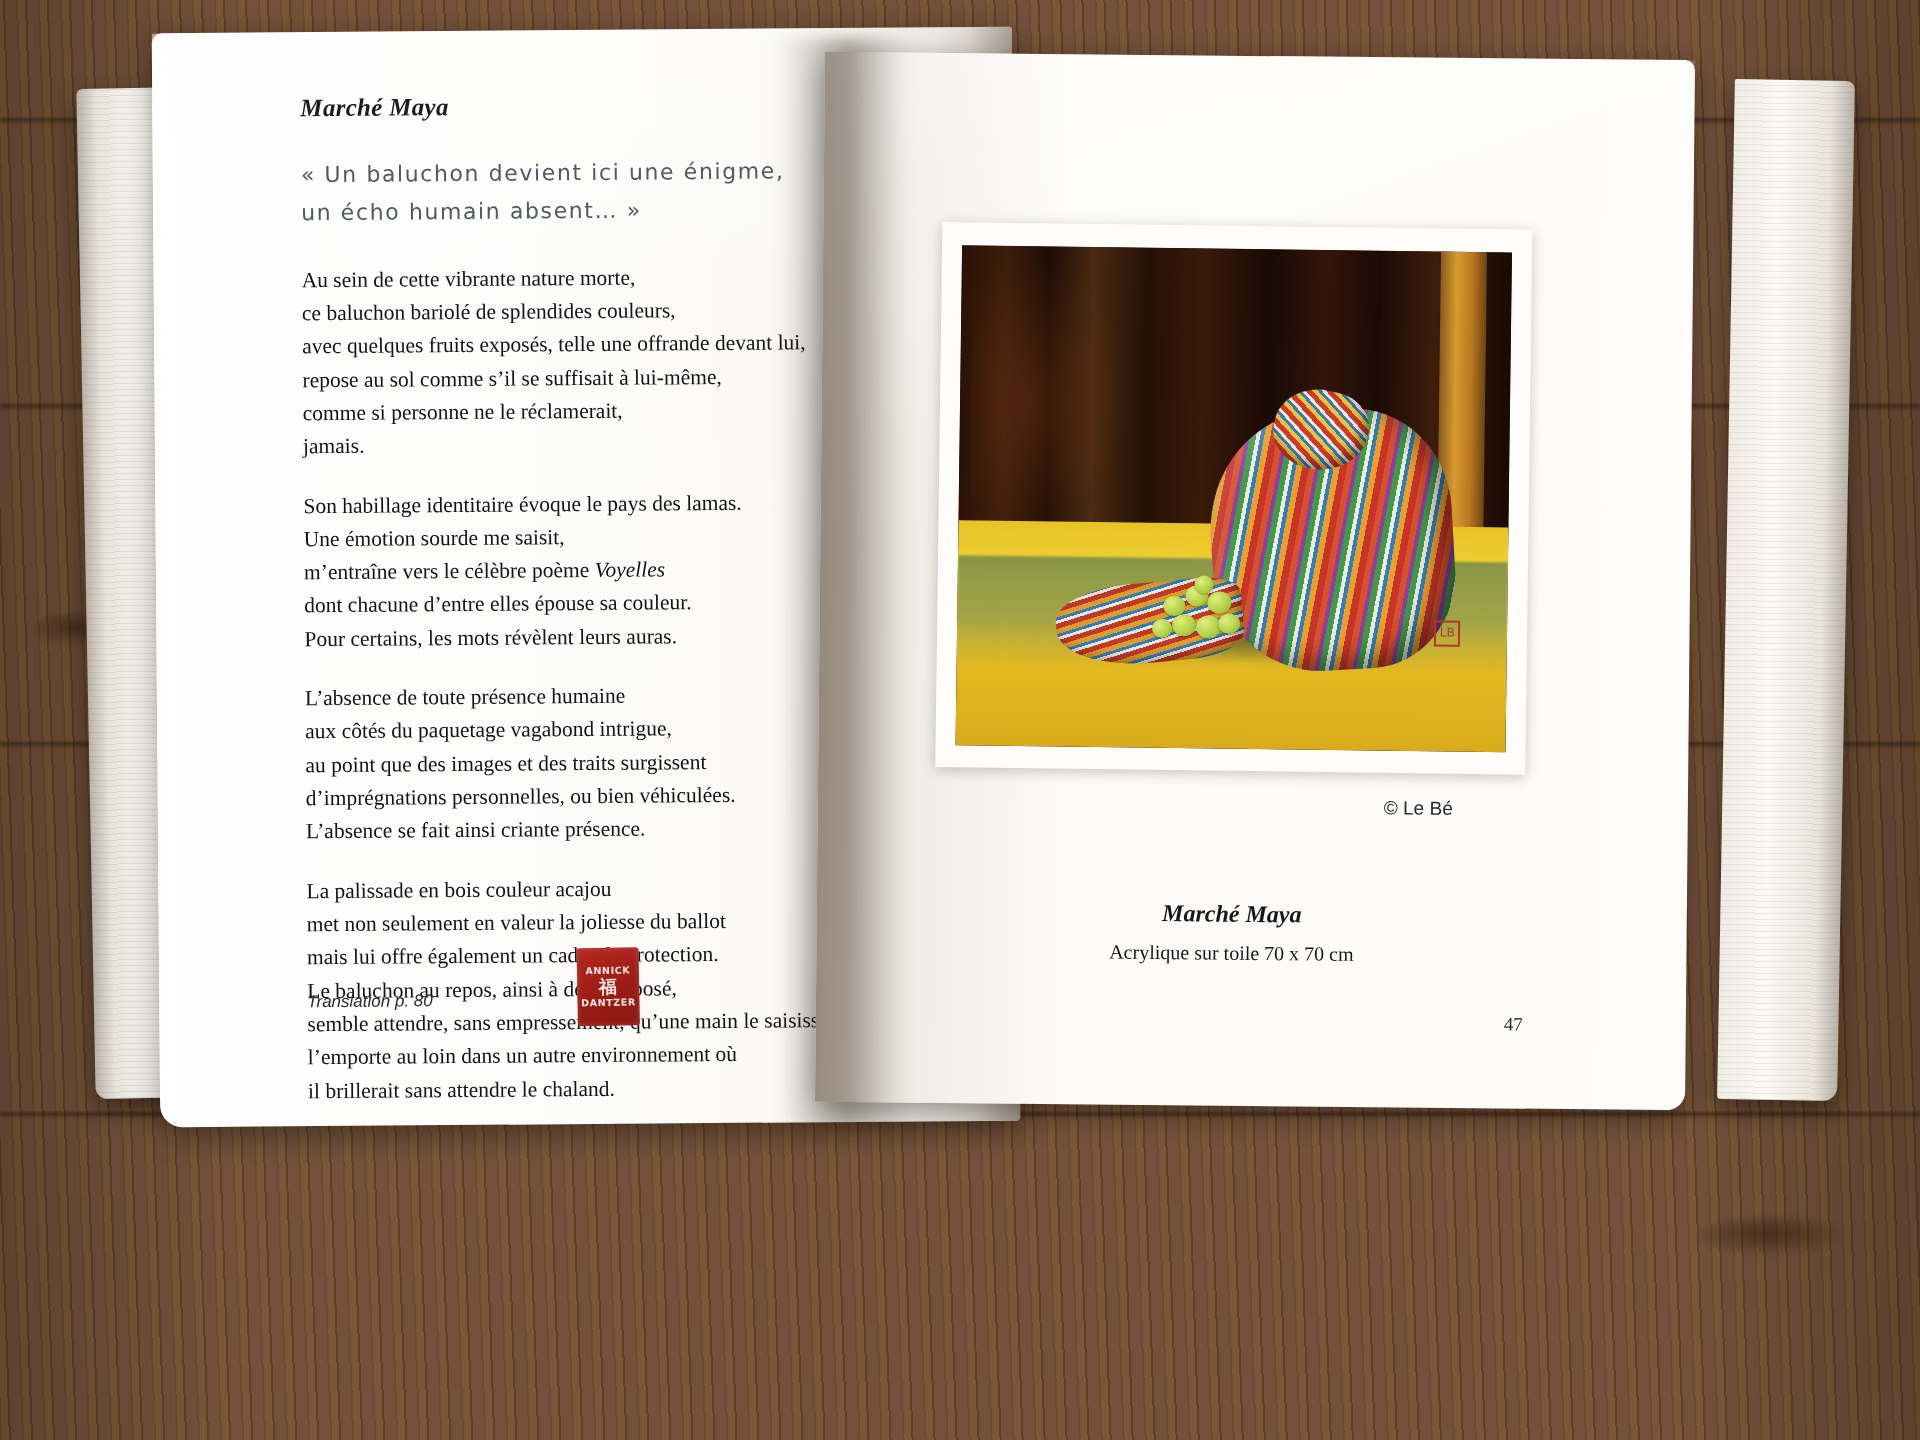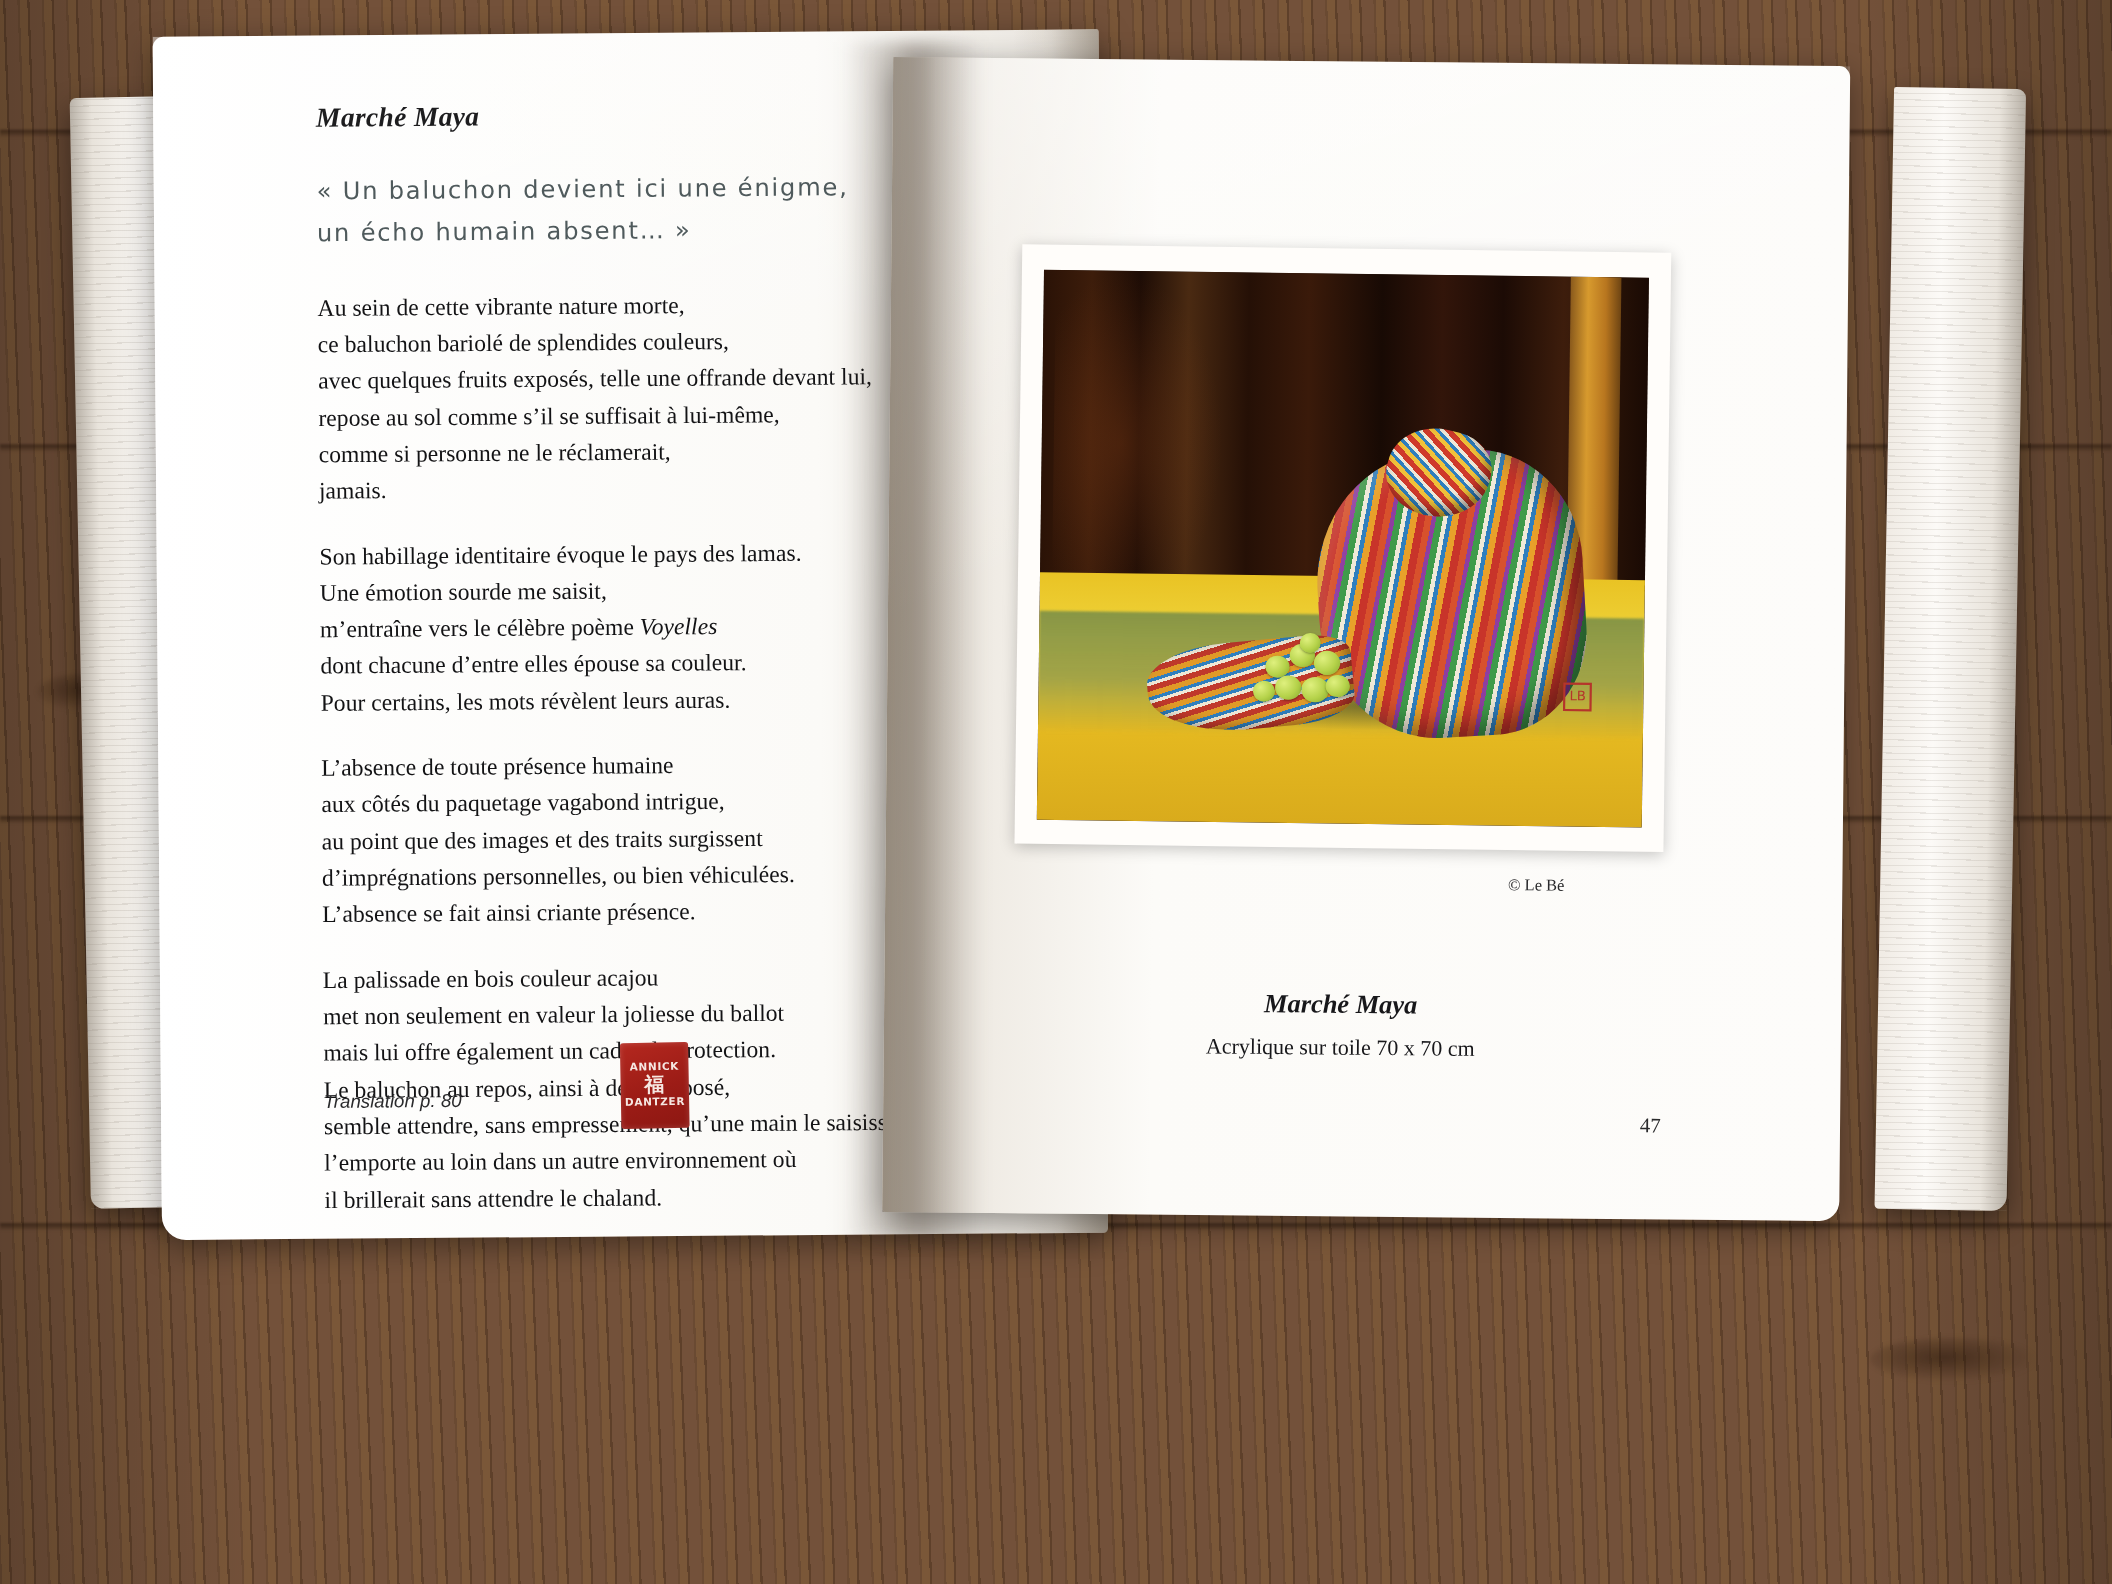--- a/index.html
+++ b/index.html
@@ -40,21 +40,21 @@
   .wood-knot {
     position: absolute;
     border-radius: 50%;
     background: radial-gradient(ellipse at 45% 45%, rgba(40,22,10,0.55), rgba(90,60,38,0.05) 70%);
     filter: blur(2px);
   }
 
   
   #book {
     position: absolute;
-    left: 65px;
+    left: 78px;
     top: 18px;
     width: 1770px;
     height: 1120px;
   }
 
   .pagestack {
     position: absolute;
     background: #efeae3;
     box-shadow: 0 10px 26px rgba(0,0,0,0.45);
   }
@@ -335,22 +335,22 @@
     font-family: "DejaVu Sans", sans-serif;
     font-size: 12px;
     line-height: 20px;
     text-align: center;
   }
 
   .credit {
     position: absolute;
     left: 566px;
     top: 740px;
-    font-family: Liberation Serif, serif;
-    font-size: 15px;
+    font-family: Liberation Sans, sans-serif;
+    font-size: 19px;
     color: #2a2a2c;
   }
 
   .caption-block {
     position: absolute;
     left: 150px;
     top: 845px;
     width: 530px;
     text-align: center;
   }

